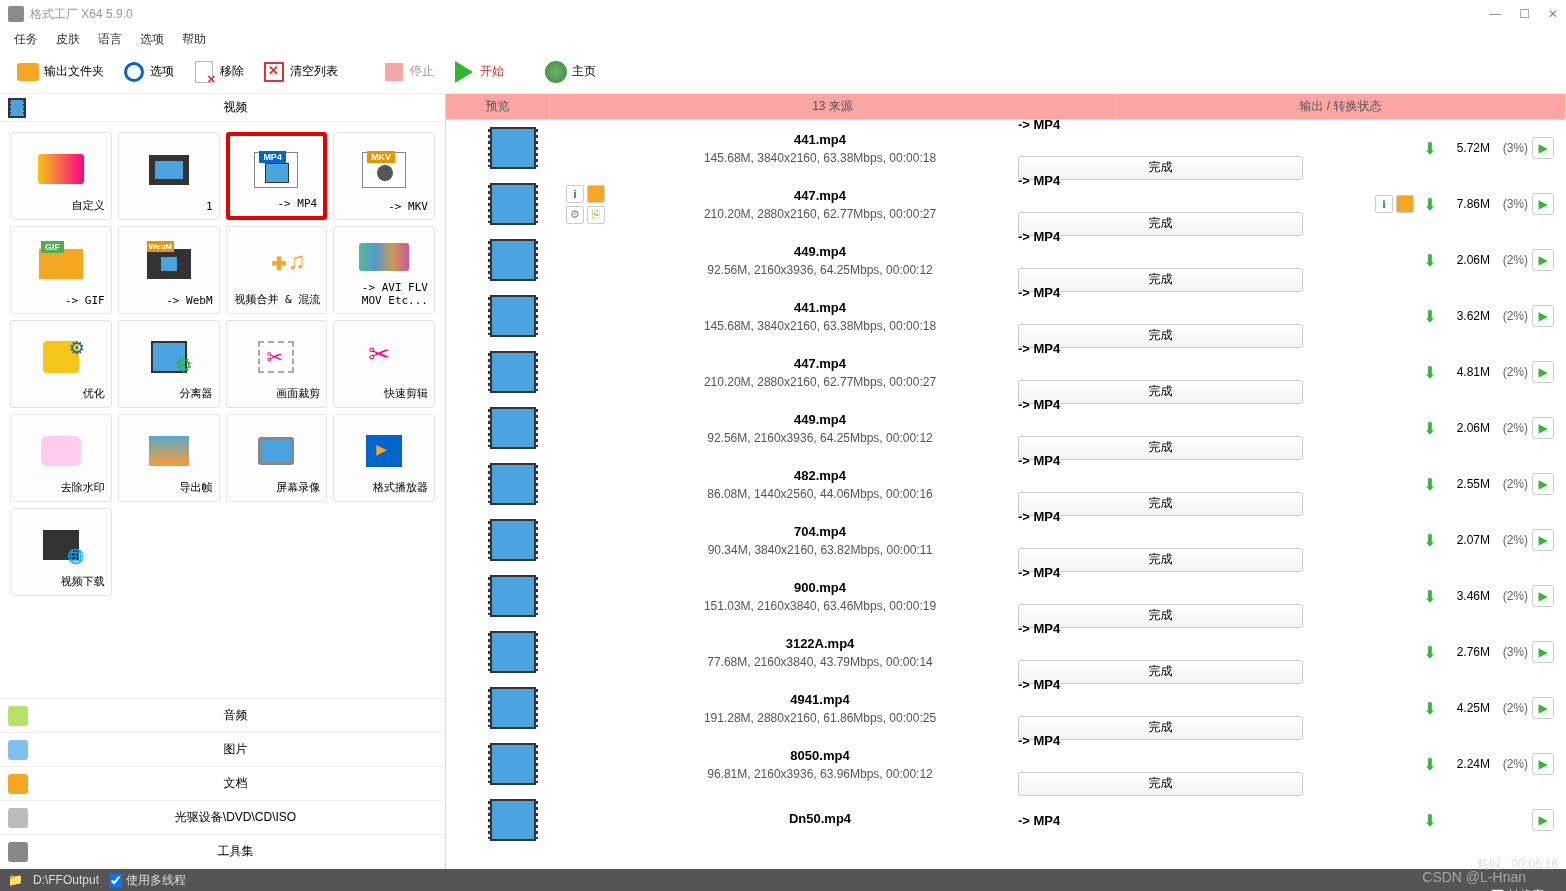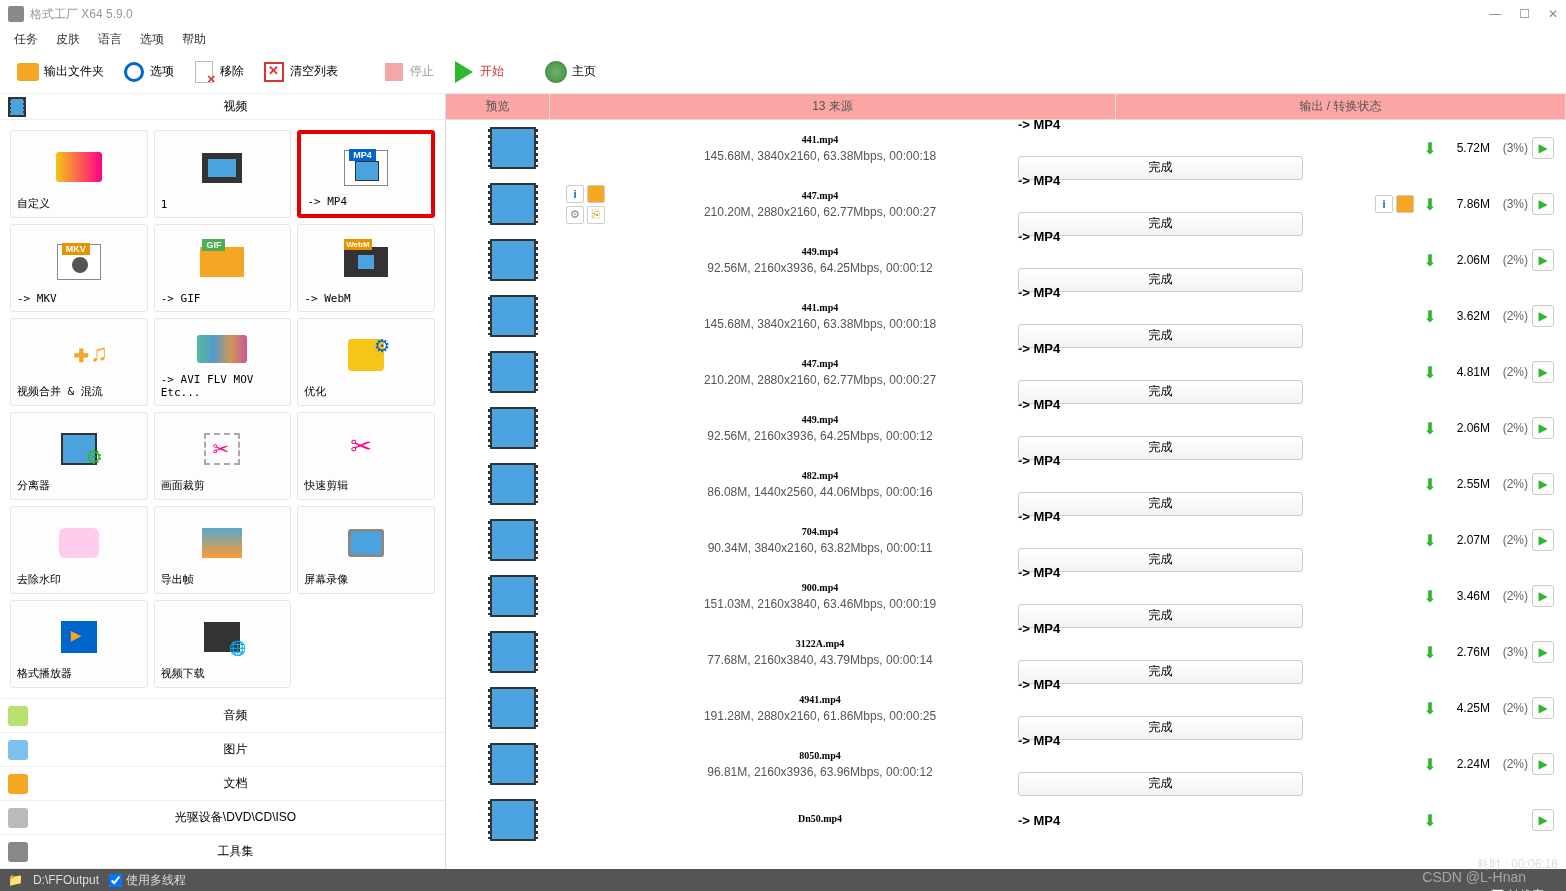--- a/index.html
+++ b/index.html
@@ -25,21 +25,21 @@
 .tool-btn .gray{color:#999;}
 
 .main { display:flex; height:calc(100% - 28px - 22px - 44px - 22px); }
 .left { width:446px; border-right:1px solid #ddd; display:flex; flex-direction:column; }
 .cat-hdr { height:28px; display:flex; align-items:center; gap:8px; padding:0 8px; border-bottom:1px solid #eee; }
 .cat-hdr .film-ico{width:18px;height:20px;background:#4aa3df;border:2px solid #333;position:relative;}
 .cat-hdr .film-ico::before,.cat-hdr .film-ico::after{content:"";position:absolute;width:3px;height:100%;background:repeating-linear-gradient(#333 0 2px,transparent 2px 4px);}
 .cat-hdr .film-ico::before{left:-2px;} .cat-hdr .film-ico::after{right:-2px;}
 .cat-title{flex:1;text-align:center;}
 
-.grid { padding:10px; display:grid; grid-template-columns:repeat(3,1fr); gap:6px; }
+.grid { padding:10px; display:grid; grid-template-columns:repeat(4,1fr); gap:6px;text-align:right; }
 .tile { height:88px; border:1px solid #e5e5e5; border-radius:3px; padding:6px; display:flex; flex-direction:column; justify-content:space-between; cursor:pointer; background:#fdfdfd; position:relative;}
 .tile.highlight{border:4px solid #e80000;}
 .tile .art{flex:1;display:flex;align-items:center;justify-content:center;}
 .tile .lbl{font-family:monospace;font-size:11px;}
 .art-custom{width:46px;height:30px;background:linear-gradient(90deg,#f5c518,#f08);border-radius:3px;}
 .art-clap{width:40px;height:30px;background:#333;position:relative;}
 .art-clap::before{content:"";position:absolute;top:6px;left:6px;width:28px;height:18px;background:#4aa3df;}
 .art-mp4{width:44px;height:36px;background:#fff;border:1px solid #888;position:relative;}
 .art-mp4::before{content:"MP4";position:absolute;top:-2px;left:4px;background:#0066cc;color:#fff;font-size:9px;padding:1px 4px;font-weight:bold;}
 .art-mp4::after{content:"";position:absolute;bottom:4px;left:10px;width:22px;height:18px;background:#4aa3df;border:1px solid #333;}
@@ -85,21 +85,21 @@
 .row .thumb{width:46px;height:42px;margin:0 30px 0 40px;background:#4aa3df;border:2px solid #333;position:relative;}
 .row .thumb::before,.row .thumb::after{content:"";position:absolute;width:4px;height:100%;background:repeating-linear-gradient(#333 0 3px,transparent 3px 6px);}
 .row .thumb::before{left:-4px;} .row .thumb::after{right:-4px;}
 .row .badges{width:56px;display:flex;flex-wrap:wrap;gap:3px;}
 .badge{width:18px;height:18px;border:1px solid #ccc;border-radius:2px;display:flex;align-items:center;justify-content:center;font-size:11px;}
 .badge.info{color:#0066cc;font-weight:bold;}
 .badge.fold{background:#f5a623;}
 .badge.gear{color:#888;}
 .badge.copy{color:#c90;}
 .row .src{flex:1;text-align:center;}
-.row .fname{font-weight:bold;font-size:10px;font-family:Liberation Serif, serif;}
+.row .fname{font-weight:bold;font-size:13px;}
 .row .finfo{color:#555;margin-top:4px;}
 .row .out{width:90px;font-weight:bold;font-size:13px;}
 .row .statusbtn{width:285px;height:24px;border:1px solid #ccc;border-radius:3px;background:linear-gradient(#fff,#f3f3f3);display:flex;align-items:center;justify-content:center;margin-top:24px;cursor:pointer;}
 .row .statwrap{width:340px;display:flex;flex-direction:column;align-items:flex-start;}
 .row .arrow{width:16px;text-align:center;color:#2eb82e;font-size:16px;margin:0 2px;}
 .row .size{width:48px;text-align:right;font-size:12px;}
 .row .pct{width:36px;text-align:right;color:#666;font-size:12px;}
 .row .playcell{width:26px;display:flex;justify-content:center;}
 .row .play{width:22px;height:22px;border:1px solid #ccc;border-radius:3px;display:flex;align-items:center;justify-content:center;color:#2eb82e;cursor:pointer;background:#fdfdfd;}
 .row .rightblock{display:flex;align-items:center;gap:2px;margin-right:6px;}

